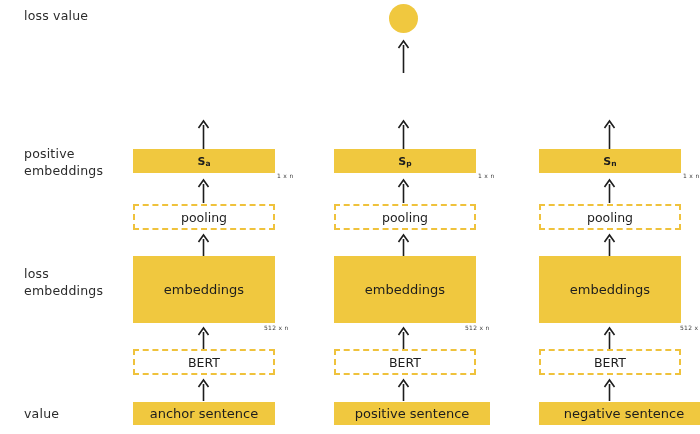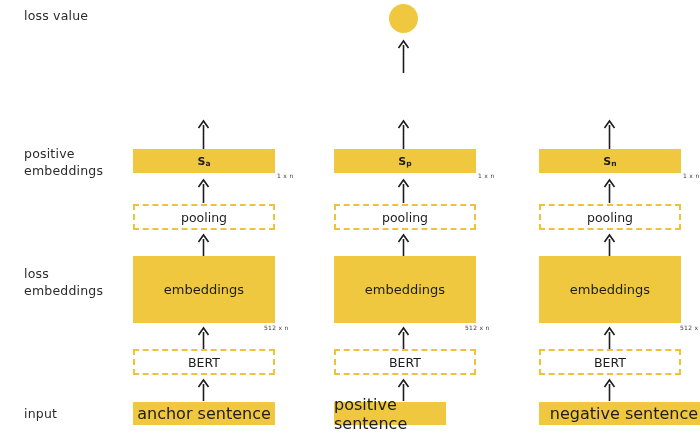--- a/index.html
+++ b/index.html
@@ -39,21 +39,21 @@
     display: flex;
     align-items: center;
     justify-content: center;
     color: #1d1d1d;
     font-size: 12.5px;
     font-family: "DejaVu Sans", sans-serif;
     box-sizing: border-box;
   }
   .block.sent-emb { font-size: 11px; font-weight: 600; }
   .block.tok-emb  { font-size: 13px; }
-  .block.input    { font-size: 16px; }
+  .block.input    { font-size: 13px; }
 
   
   .sub {
     font-size: 7.5px;
     vertical-align: sub;
     position: relative;
     top: 2px;
     left: 0px;
     font-weight: 600;
   }
@@ -97,21 +97,21 @@
 <body>
 
 <div id="diagram">
 
   <div class="row-label" style="left:12px; top:7px;">loss value</div>
 
   <div class="row-label" style="left:12px; top:145px;"><span>positive</span><br><span>embeddings</span></div>
 
   <div class="row-label" style="left:12px; top:265px;"><span>loss</span><br><span>embeddings</span></div>
 
-  <div class="row-label" style="left:12px; top:405px;">input</div>
+  <div class="row-label" style="left:12px; top:405px;">value</div>
 
   <div class="loss-circle" style="left:377px; top:4px; width:29px; height:29px;"></div>
 
   <div class="arrow" style="left:385px; top:38px;">
     <svg width="13" height="35" viewBox="0 0 13 35">
       <line x1="6.5" y1="35" x2="6.5" y2="7" stroke="#1d1d1d" stroke-width="1.6"></line>
       <polyline points="1.5,10 6.5,3 11.5,10" fill="none" stroke="#1d1d1d" stroke-width="1.6"></polyline>
     </svg>
   </div>
 
@@ -212,21 +212,21 @@
 
   <div class="dashed" style="left:322px; top:349px; width:142px; height:26px;">BERT</div>
 
   <div class="arrow" style="left:385px; top:377px;">
     <svg width="13" height="24" viewBox="0 0 13 24">
       <line x1="6.5" y1="24" x2="6.5" y2="7" stroke="#1d1d1d" stroke-width="1.6"></line>
       <polyline points="1.5,10 6.5,3 11.5,10" fill="none" stroke="#1d1d1d" stroke-width="1.6"></polyline>
     </svg>
   </div>
 
-  <div class="block input" style="left:322px; top:402px; width:112px; height:23px;">positive sentence</div>
+  <div class="block input" style="left:322px; top:402px; width:156px; height:23px;">positive sentence</div>
 
   <div class="block sent-emb" style="left:527px; top:149px; width:142px; height:24px;">
     <span>S</span>
       <span class="sub">n</span>
   </div>
   <div class="dim" style="left:671px; top:172px;">1 x n</div>
 
   <div class="arrow" style="left:591px; top:177px;">
     <svg width="13" height="26" viewBox="0 0 13 26">
       <line x1="6.5" y1="26" x2="6.5" y2="7" stroke="#1d1d1d" stroke-width="1.6"></line>

